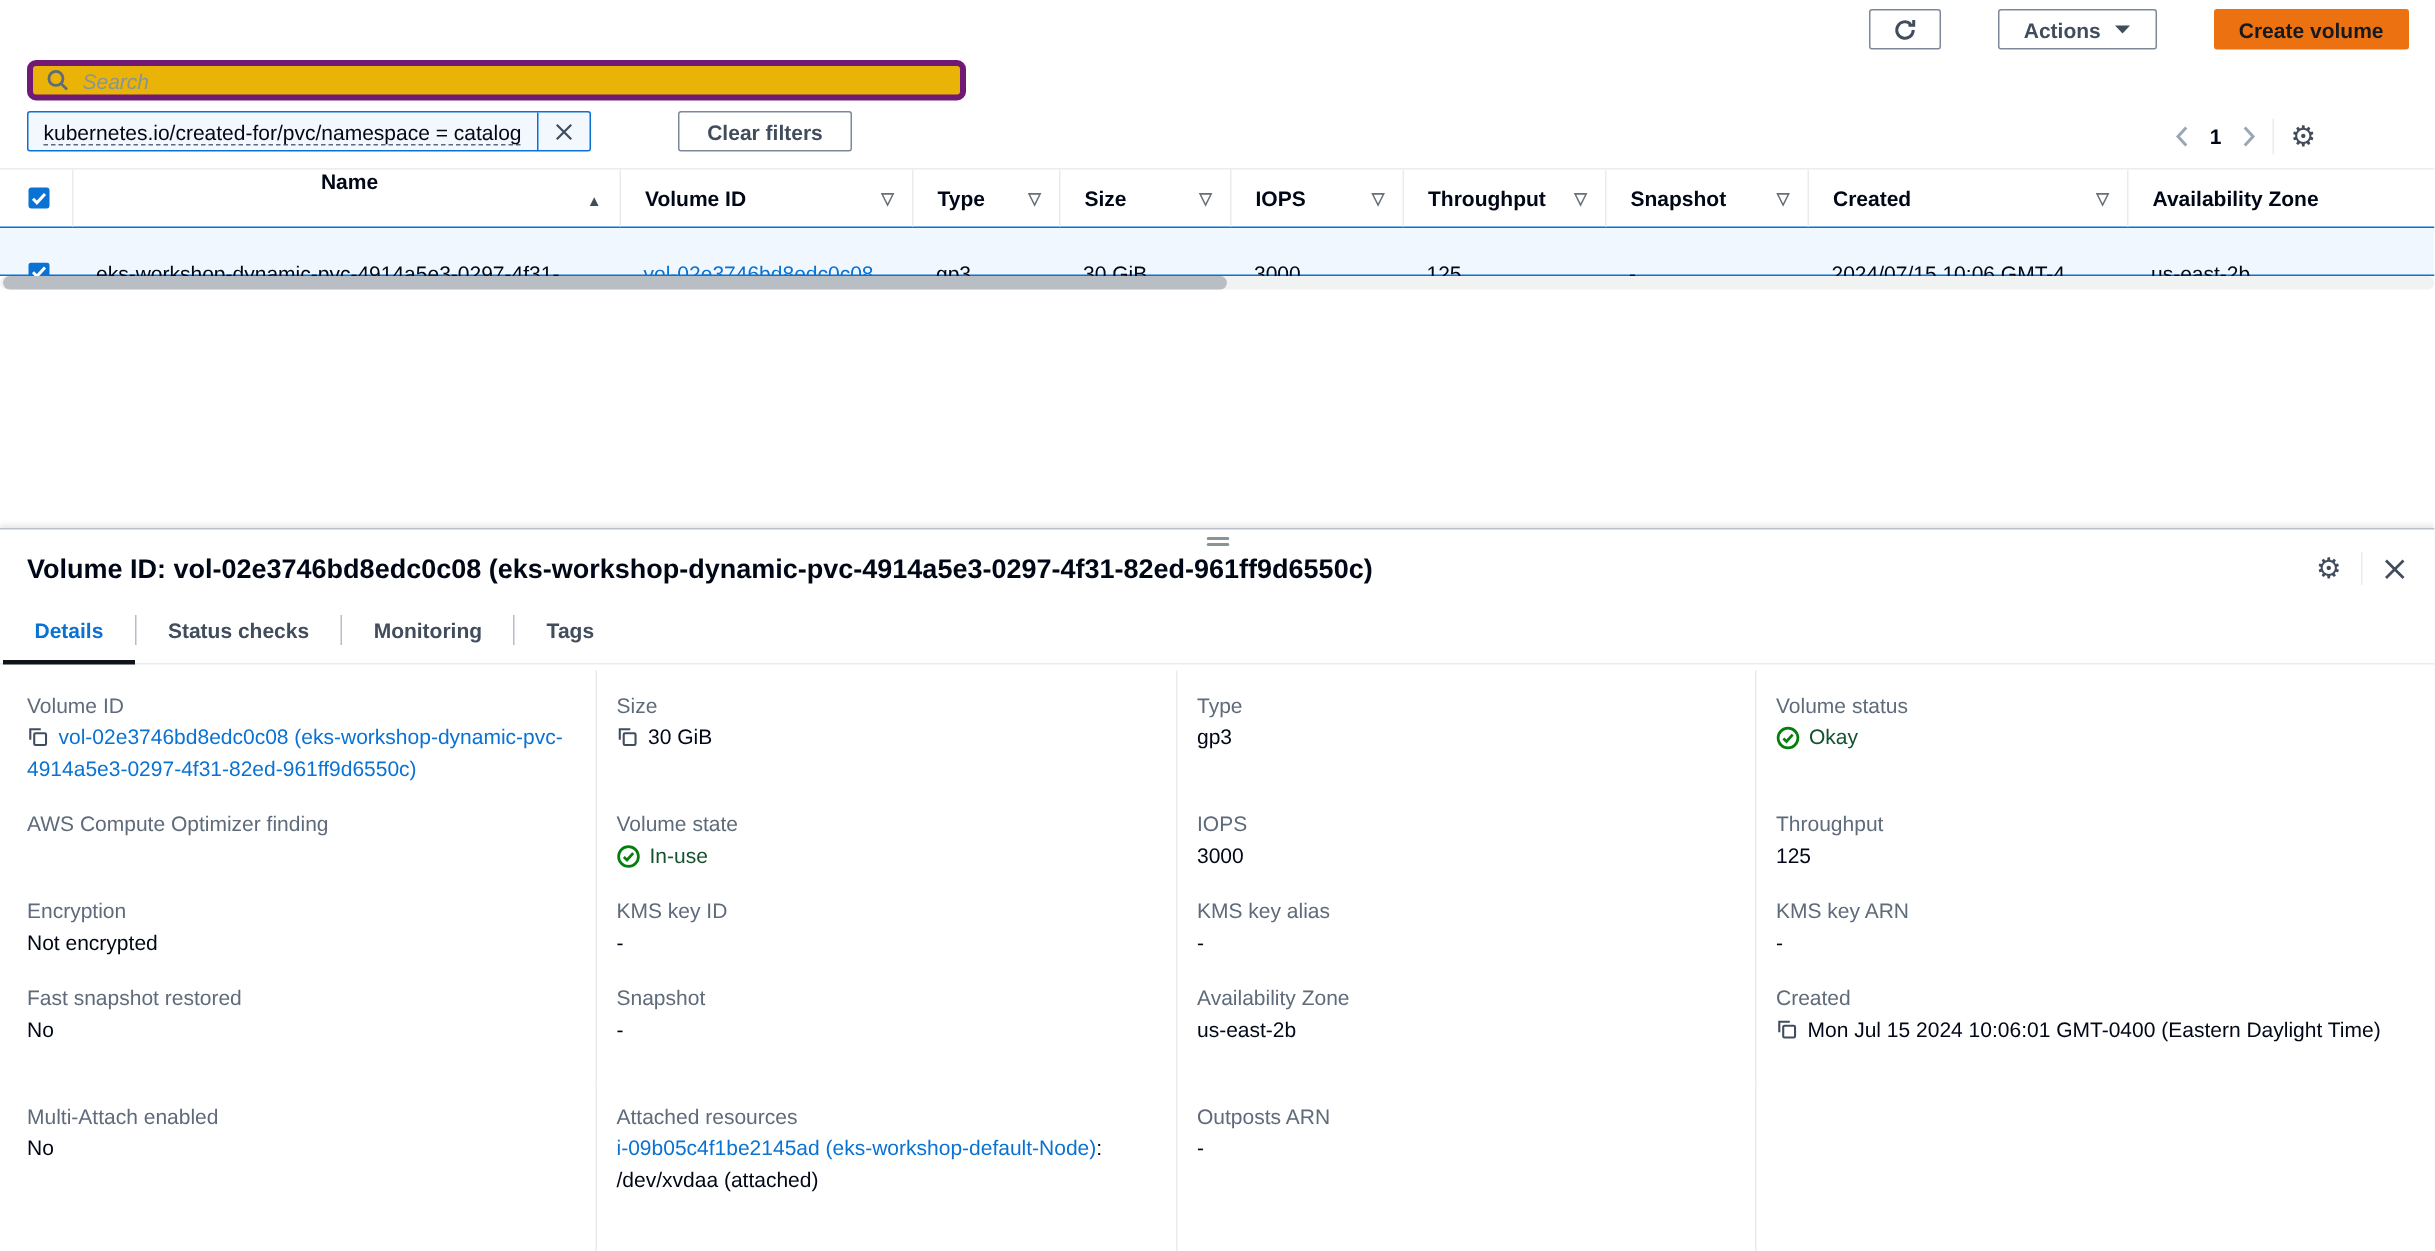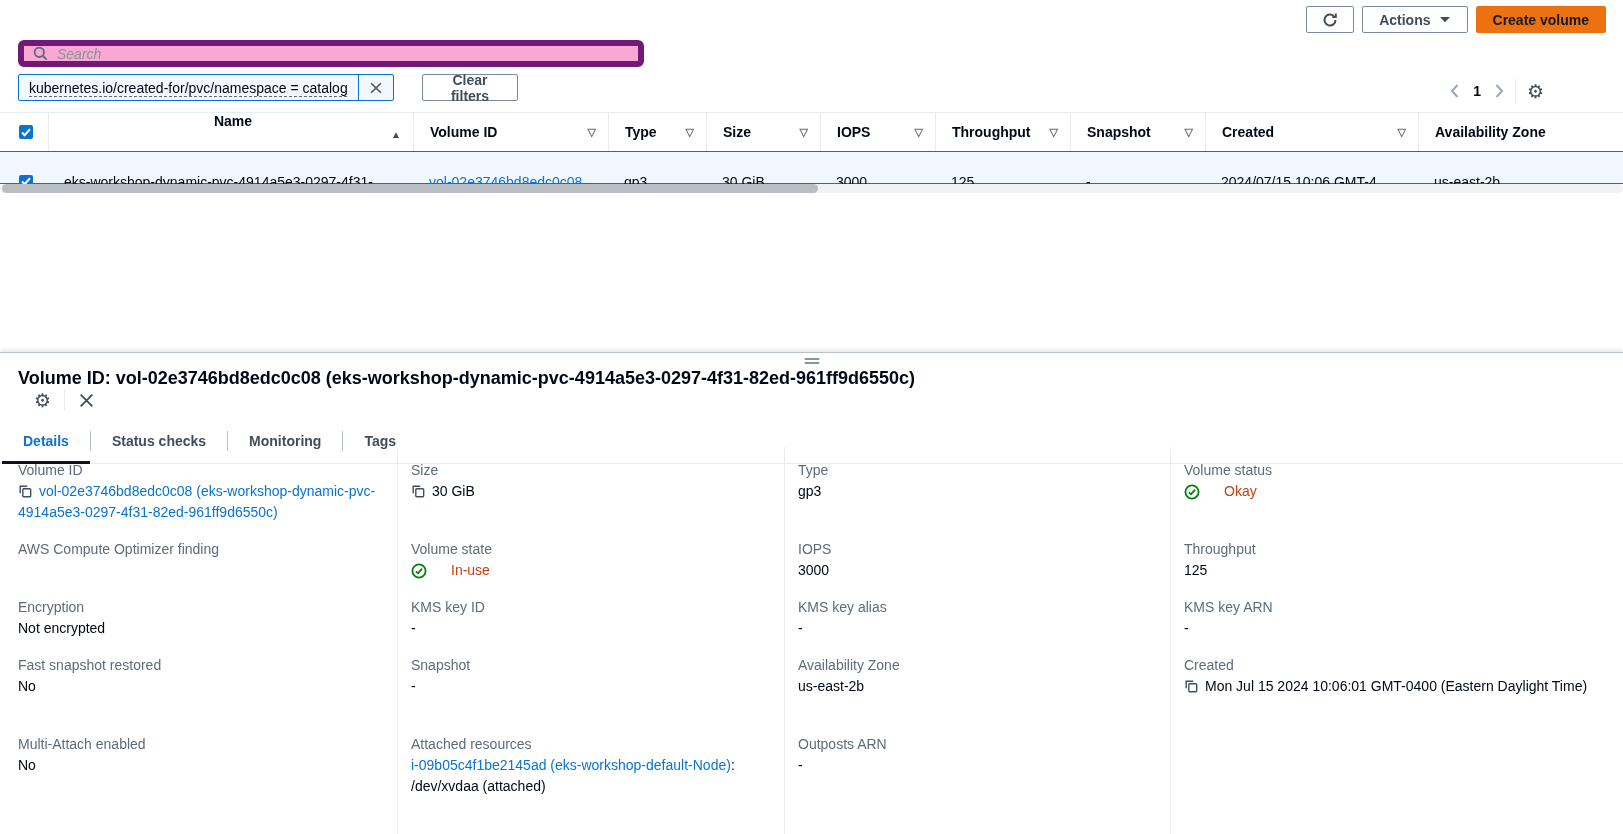--- a/index.html
+++ b/index.html
@@ -10,34 +10,34 @@
   }
   svg{display:block;}
   
   .hdr-left{position:absolute;top:7px;left:18px;display:flex;align-items:baseline;gap:8px;}
   .h1{font-size:22px;font-weight:bold;color:#000716;}
   .h1-count{font-size:22px;font-weight:normal;color:#414d5c;}
   .info-link{font-size:12px;font-weight:bold;color:#0972d3;cursor:pointer;margin-top:44px;}
   .hdr-right{position:absolute;top:6px;right:17px;display:flex;gap:8px;}
   .btn{display:inline-flex;align-items:center;justify-content:center;height:27px;
        border:1px solid #7d8998;border-radius:2px;background:#fff;font-weight:bold;
-       font-size:14px;color:#414d5c;padding:0 16px;box-sizing:border-box;cursor:pointer;gap:8px;}
+       font-size:14px;color:#414d5c;padding:0 16px;box-sizing:border-box;cursor:pointer;gap:8px;margin-left:30px;}
   .btn-icon{width:48px;padding:0;}
   .btn-primary{background:#ec7211;border-color:#ec7211;color:#16191f;}
   
-  .search{position:absolute;top:40px;left:18px;width:626px;height:27px;border:6px solid #701a75;
-          border-radius:6px;display:flex;align-items:center;gap:7px;padding:0 9px;box-sizing:border-box;background:#f9a8d4;}
+  .search{position:absolute;top:40px;left:18px;width:626px;height:27px;border:4px solid #701a75;
+          border-radius:6px;display:flex;align-items:center;gap:7px;padding:0 9px;box-sizing:border-box;background:#eab308;}
   .search input{flex:1;border:none;outline:none;font-size:14px;font-family:inherit;background:transparent;color:#000716;}
   .search input::placeholder{font-style:italic;color:#879596;}
   .token{position:absolute;top:74px;left:18px;display:flex;align-items:stretch;height:27px;
          border:1px solid #0972d3;background:#f2f8fd;border-radius:2px;box-sizing:border-box;}
   .token-text{display:flex;align-items:center;padding:0 10px;color:#000716;
               text-decoration:underline dashed 1px #5f6b7a;text-underline-offset:3px;}
   .token-x{width:34px;border-left:1px solid #0972d3;display:flex;align-items:center;justify-content:center;cursor:pointer;}
-  .clear-btn{position:absolute;top:74px;left:422px;width:96px;}
+  .clear-btn{position:absolute;top:74px;left:422px;width:116px;}
   
   .pager{position:absolute;top:77px;right:79px;display:flex;align-items:center;gap:11px;height:28px;}
   .page-num{font-weight:bold;color:#000716;padding:0 3px;}
   .pg-chevron{display:flex;align-items:center;cursor:pointer;}
   .pager-sep{width:1px;height:24px;background:#e9ebed;}
   .gear{font-size:19px;color:#414d5c;line-height:1;cursor:pointer;}
   
   .tbl{position:absolute;top:112px;left:0;width:1623px;}
   .th-row{display:flex;height:38px;border-top:1px solid #eaeded;}
   .th{display:flex;align-items:center;box-sizing:border-box;padding:0 12px 0 16px;
@@ -56,21 +56,21 @@
   .w5{width:115px;} .w6{width:135px;} .w7{width:135px;} .w8{width:213px;} .w9{width:205px;}
   .link{color:#0972d3;text-decoration:none;cursor:pointer;}
   
   .hscroll{position:absolute;top:184px;left:0;width:1623px;height:9px;background:#f1f3f3;border-radius:5px;}
   .hthumb{position:absolute;top:0;left:2px;width:816px;height:9px;background:#b9bec4;border-radius:5px;cursor:pointer;}
   
   .panel{position:absolute;top:352px;left:0;width:1623px;height:482px;background:#fff;
          border-top:1px solid #bac1ca;box-shadow:0 -2px 4px rgba(0,7,22,0.10);}
   .drag{position:absolute;top:3px;left:50%;transform:translateX(-50%);cursor:row-resize;}
   .drag div{width:15px;height:2px;background:#879596;margin:2px 0;border-radius:1px;}
-  .panel-hdr{display:flex;padding:15px 18px 8px 18px;flex-direction:column;}
+  .panel-hdr{display:flex;align-items:center;padding:15px 18px 8px 18px;}
   .panel-title{flex:1;font-size:18px;font-weight:bold;color:#000716;
                white-space:nowrap;overflow:hidden;text-overflow:ellipsis;}
   .panel-icons{display:flex;align-items:center;gap:13px;margin-left:16px;}
   .pi-sep{width:1px;height:22px;background:#e9ebed;}
   .xicon{cursor:pointer;}
   
   .tabs{display:flex;align-items:stretch;height:45px;border-bottom:1px solid #e9ebed;
         padding-left:2px;box-sizing:border-box;}
   .tab{display:flex;align-items:center;padding:0 21px;font-size:14px;font-weight:bold;
        color:#414d5c;position:relative;cursor:pointer;}
@@ -78,21 +78,21 @@
   .tab.active::after{content:"";position:absolute;left:0;right:0;bottom:-1px;height:3px;background:#0f141a;}
   .tab-sep{width:1px;background:#b6bec9;margin:12px 0;}
   
   .dgrid{position:absolute;top:94px;left:0;width:1623px;height:388px;display:grid;
          grid-template-columns:397px 387px 386px 453px;grid-template-rows:79px 58px 58px 79px 1fr;}
   .dcell{box-sizing:border-box;padding:13px 16px 0 18px;overflow:hidden;}
   .dcell.cb2,.dcell.cb3,.dcell.cb4{border-left:1px solid #e9ebed;padding-left:13px;}
   .flabel{color:#5f6b7a;line-height:21px;}
   .fvalue{color:#000716;line-height:21px;}
   .copy{display:inline-block;vertical-align:-2px;margin-right:7px;cursor:pointer;}
-  .status-green{color:#c2410c;display:inline-flex;align-items:center;gap:24px;}
+  .status-green{color:#14532d;display:inline-flex;align-items:center;gap:6px;}
   .status-green svg{flex:none;}
 </style>
 </head>
 <body>
 
 <div class="hdr-left">
   <span class="h1">Volumes</span>
   <span class="h1-count">(1/1)</span>
   <span class="info-link">Info</span>
 </div>

